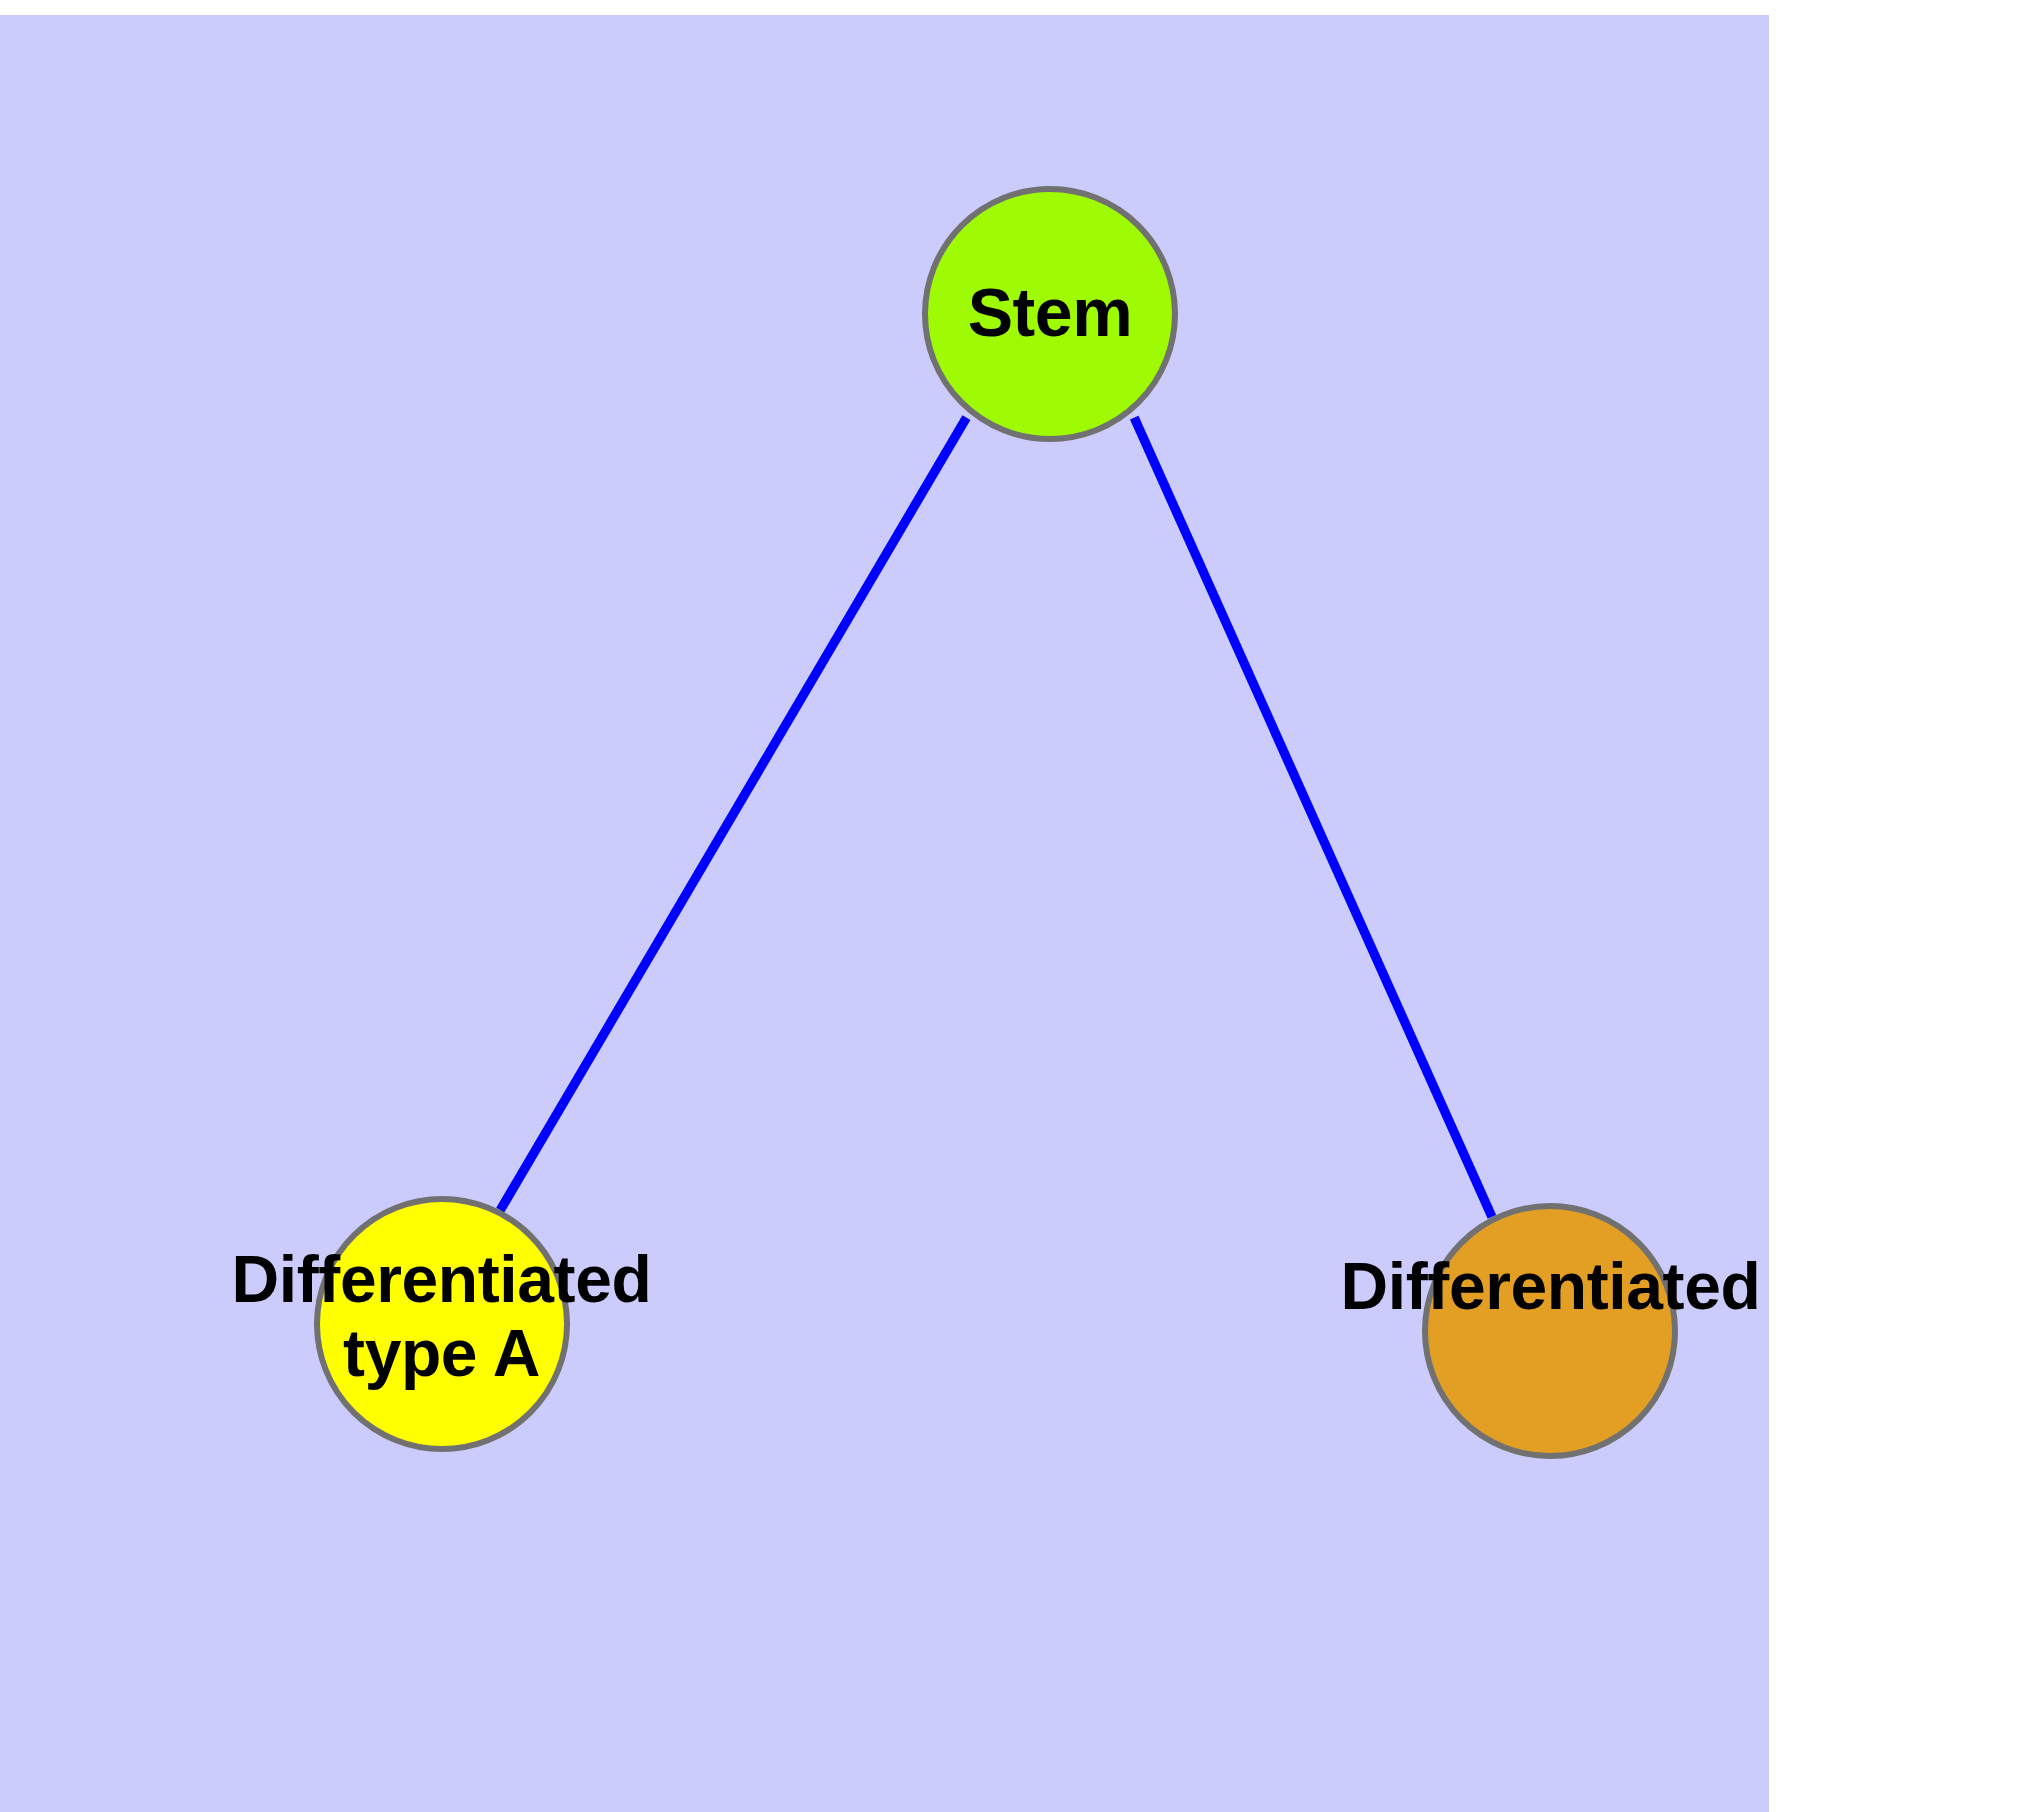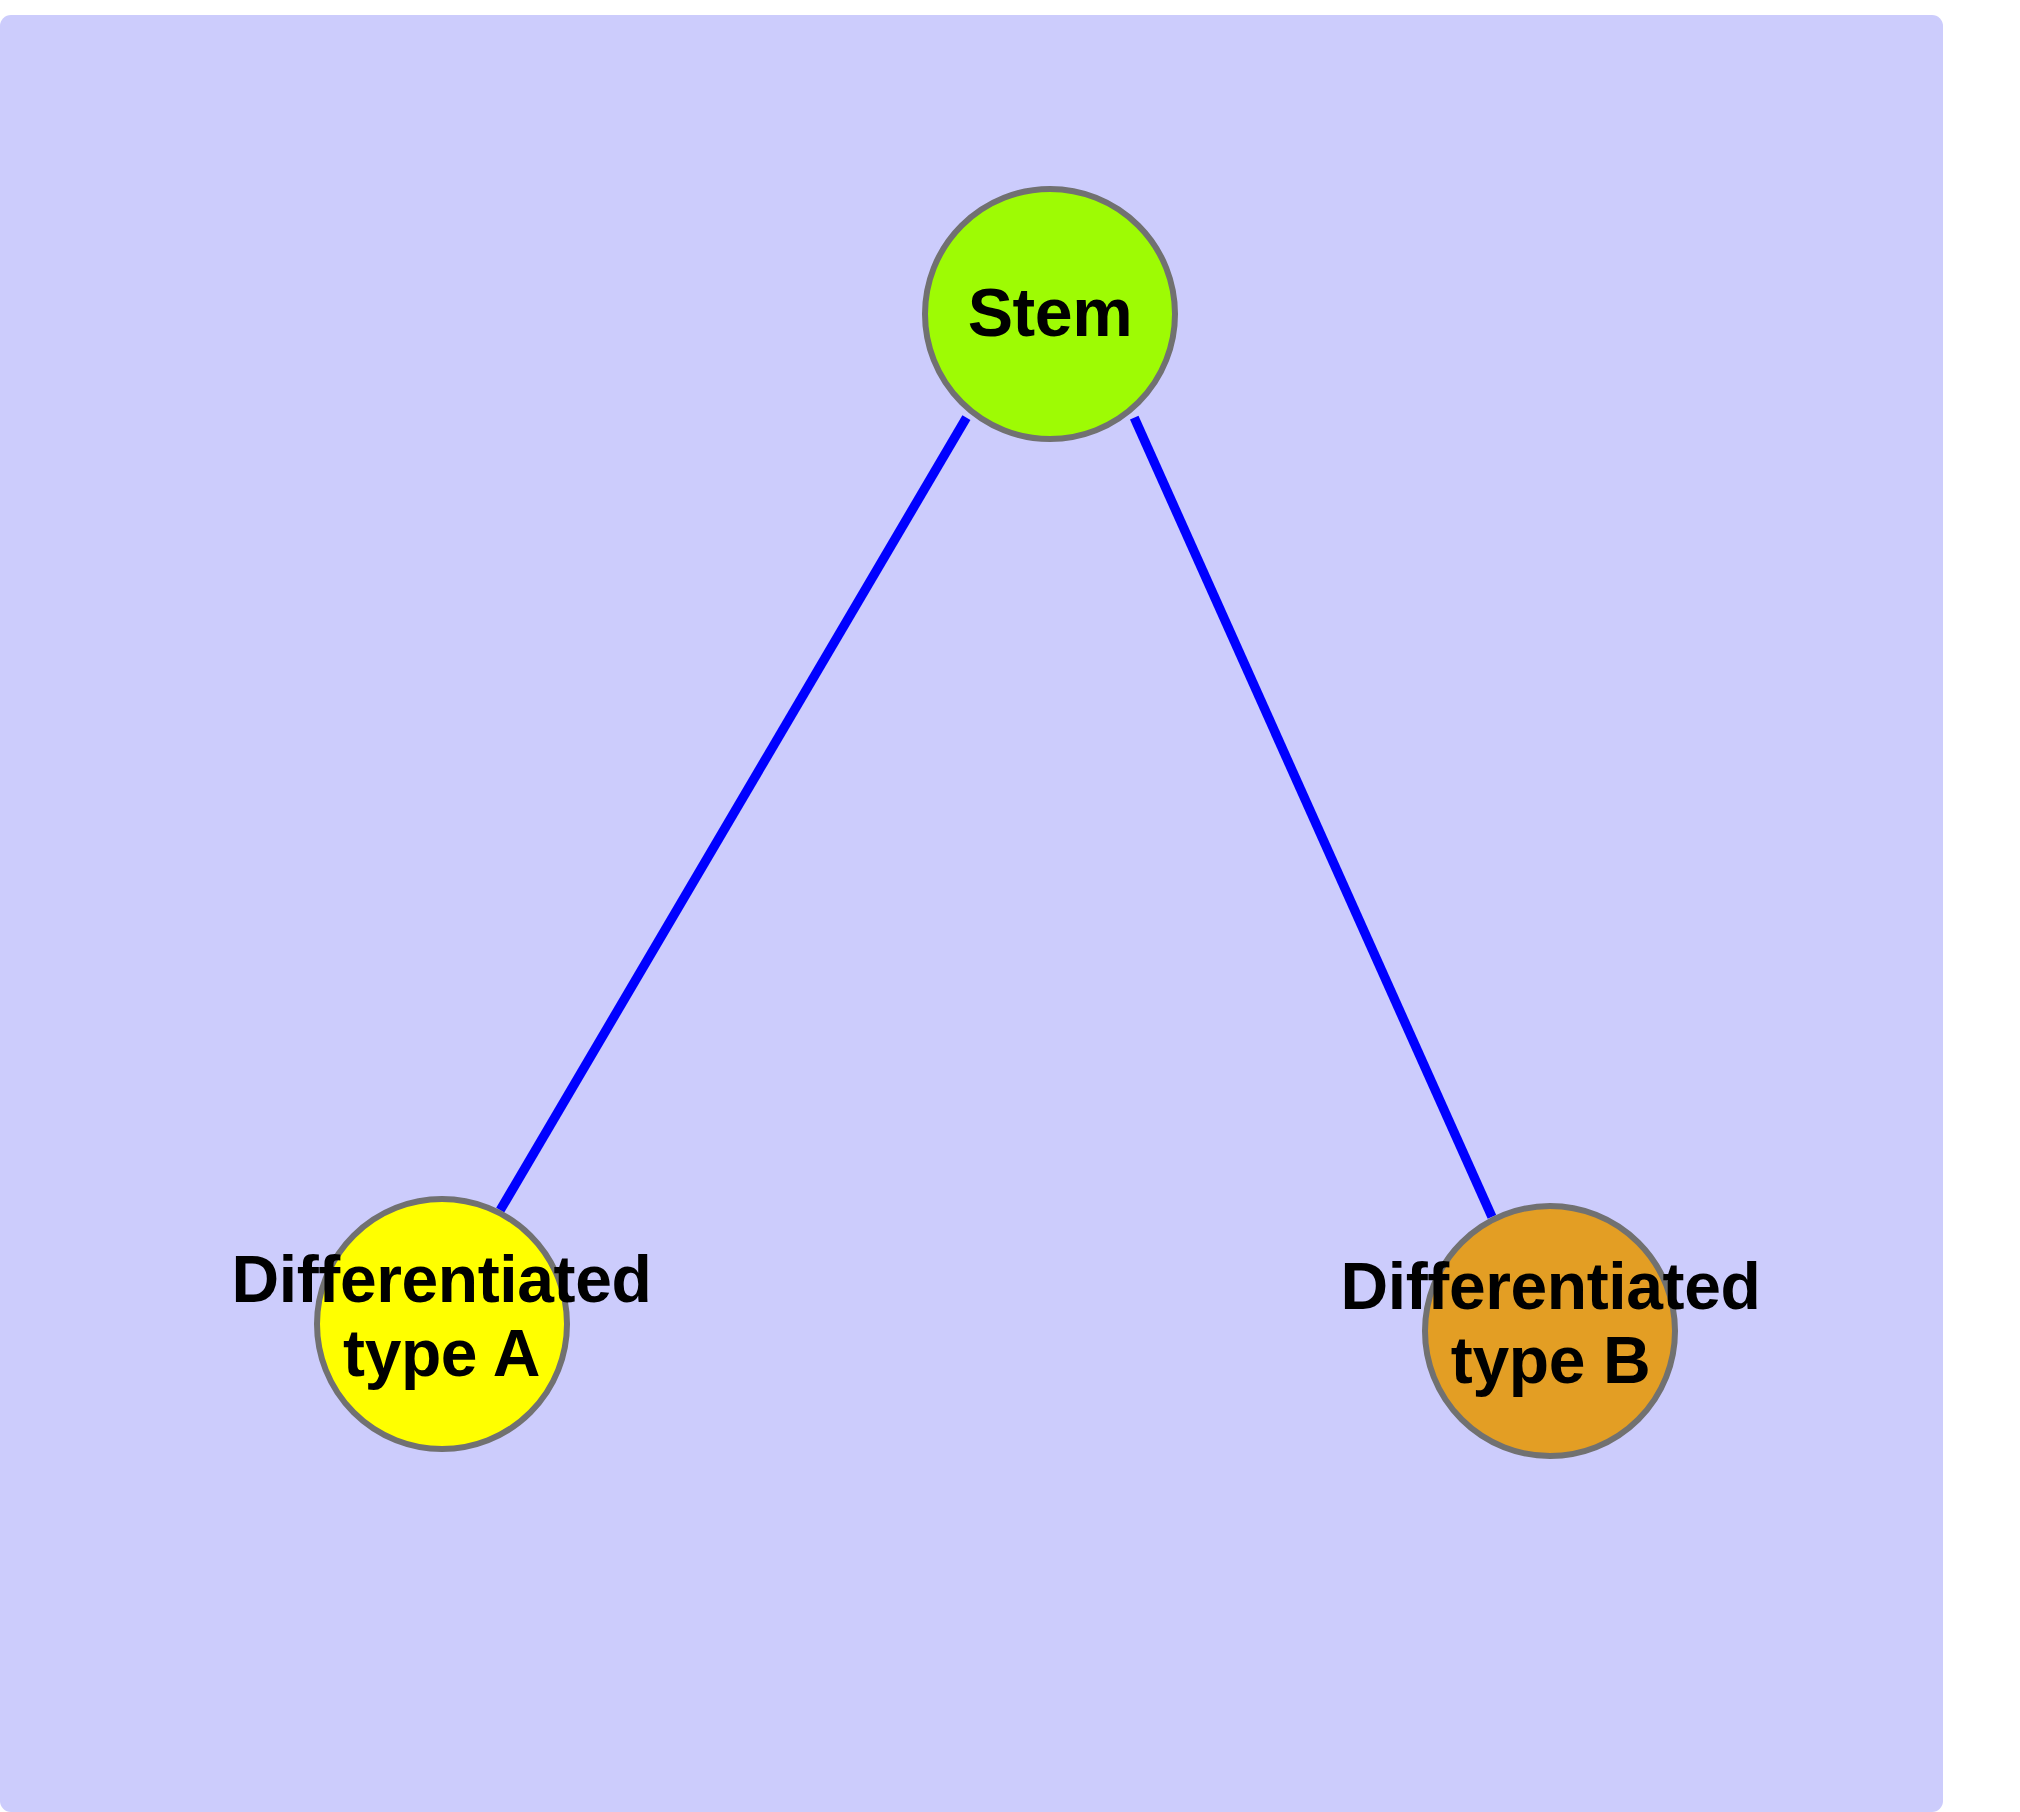--- a/index.html
+++ b/index.html
@@ -13,25 +13,24 @@
     width: 2021px;
     height: 1812px;
     background: #ffffff;
     overflow: hidden;
     font-family: "Liberation Sans", "DejaVu Sans", sans-serif;
   }
   #canvas {
     position: absolute;
     left: 0px;
     top: 15.3px;
-    width: 1943px;
+    width: 1769px;
     height: 1797px;
     background: #ccccfc;
     overflow: hidden;
-    border-radius: 11px;
   }
   #edge-layer {
     position: absolute;
     left: 0; top: 0;
     width: 1943px;
     height: 1797px;
   }
   .node {
     position: absolute;
     border-radius: 50%;
@@ -100,17 +99,17 @@
     </svg>
 
     <div class="node" id="node-stem"></div>
     <div class="node" id="node-type-a"></div>
     <div class="node" id="node-type-b"></div>
 
     <div class="node-label" id="label-stem">Stem</div>
 
     <div class="node-label" id="label-type-a"><span>Differentiated</span><br><span>type A</span></div>
 
-    <div class="node-label" id="label-type-b"><span>Differentiated</span><br><span>type B</span></div>
+    <div class="node-label" id="label-type-b"><span>Differentiated</span><br></div>
 
   </div>
 </div>
 
 
 </body></html>

